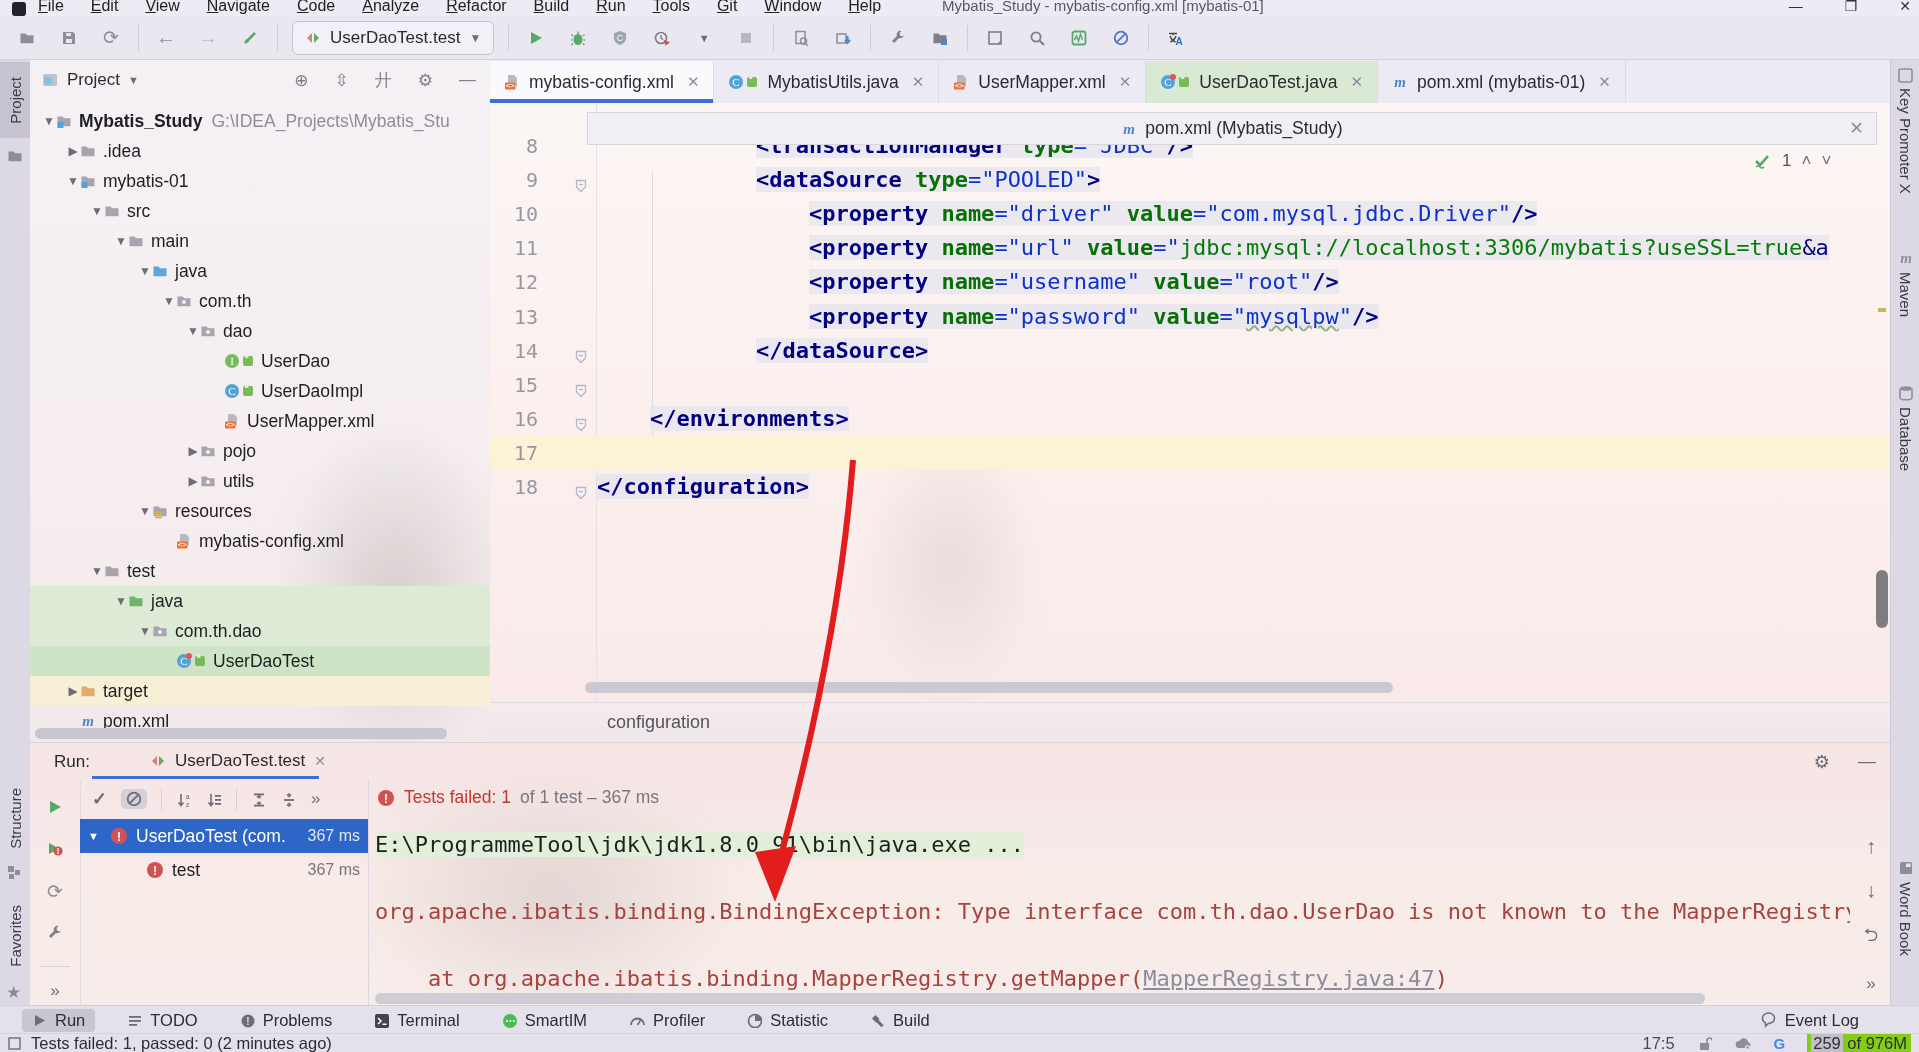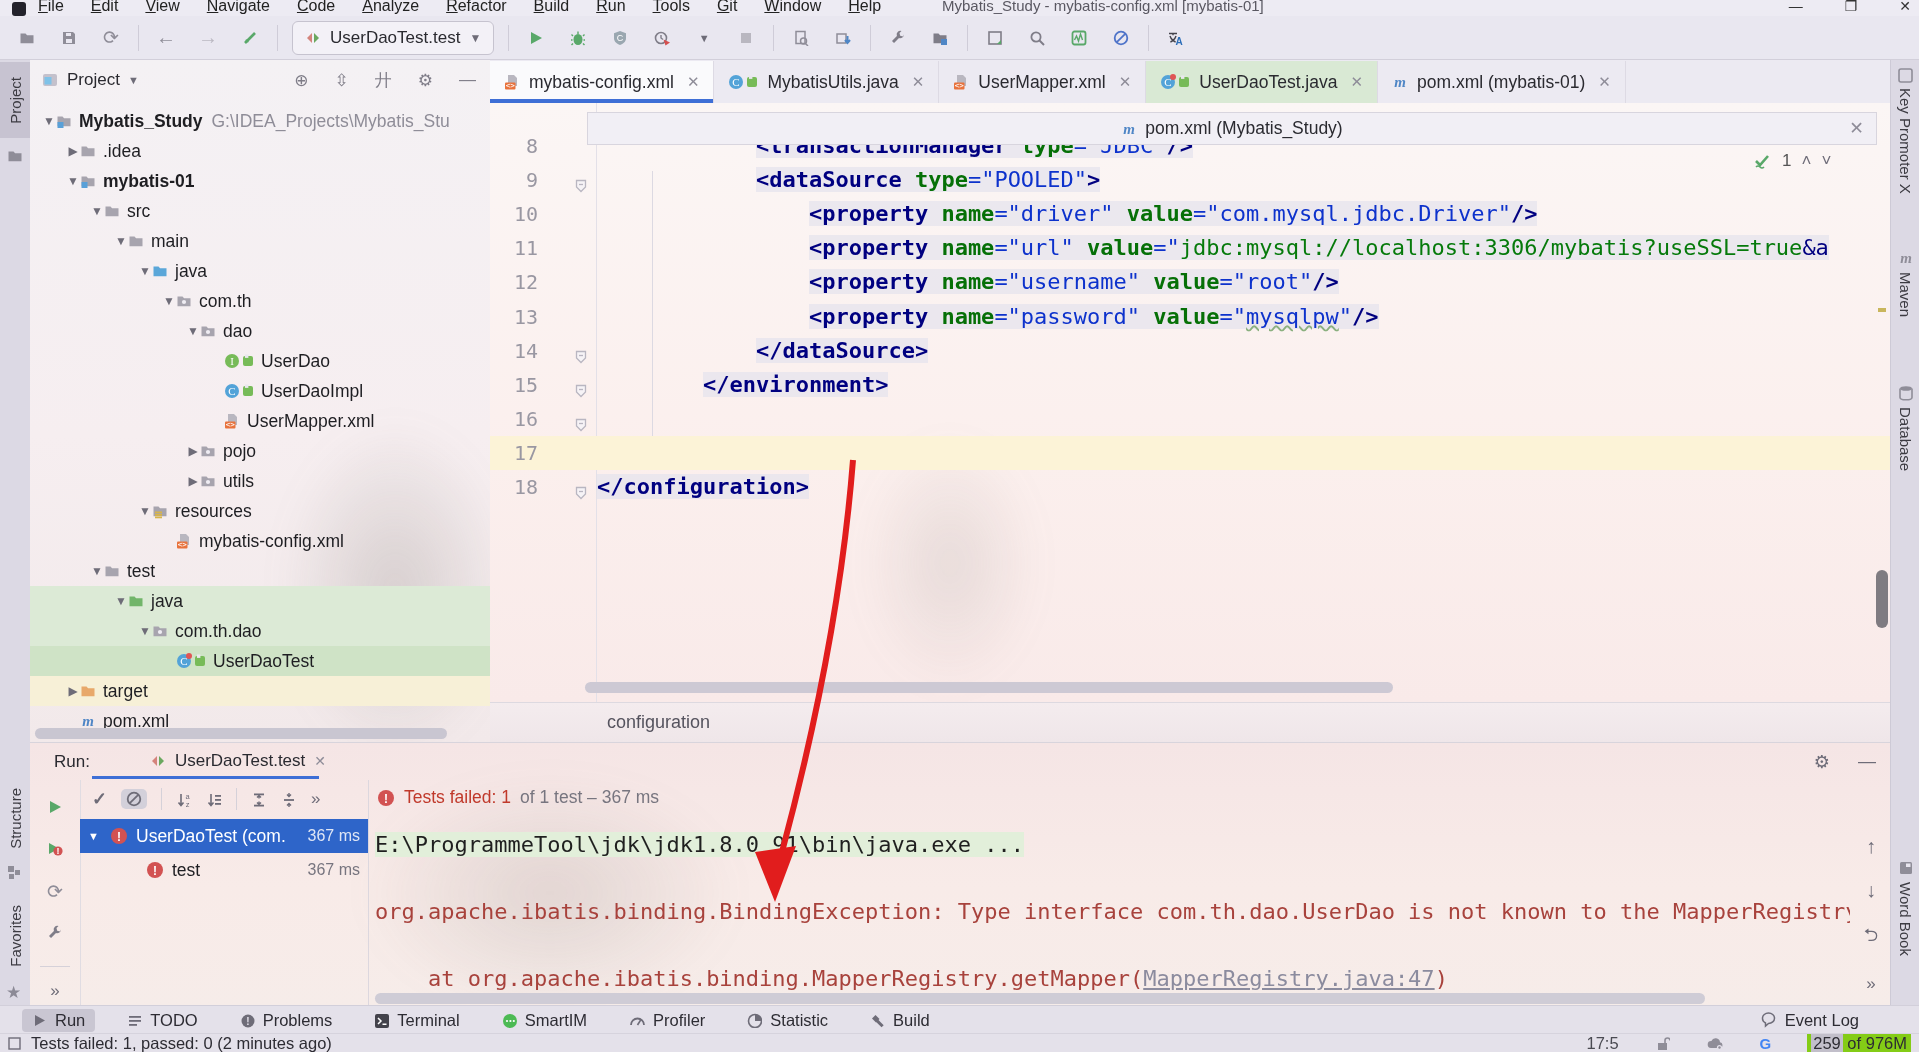--- a/index.html
+++ b/index.html
@@ -123,21 +123,21 @@
 
   
   #bottombar{left:0;top:1005px;width:1919px;height:28px;background:#e4e1ea;border-top:1px solid #d2cfda;
              display:flex;align-items:center;font-size:16.5px;color:#2d2c33}
   .bbtab{display:flex;align-items:center;gap:8px;padding:2px 10px;border-radius:4px;margin-left:22px}
   .bbtab.active{background:#c9c6d2}
   #eventlog{margin-left:auto;margin-right:60px;display:flex;align-items:flex-start;gap:8px}
   #statusbar{left:0;top:1033px;width:1919px;height:19px;background:#e4e1ea;border-top:1px solid #d6d3dd;
              display:flex;align-items:center;font-size:16.5px;color:#2d2c33}
   #status-left{display:flex;align-items:center;gap:10px;margin-left:8px}
-  #status-right{margin-left:auto;display:flex;align-items:center;gap:36px;margin-right:8px}
+  #status-right{margin-left:auto;display:flex;align-items:center;gap:22px;margin-right:8px}
   #mem-chip{background:#84cc16;padding:0 4px}
   #mem-chip b{background:#c2bfca;font-weight:normal;padding:0 2px}
 
   #arrow-overlay{left:0;top:0;width:1919px;height:1052px;pointer-events:none;z-index:60}
 </style>
 </head>
 <body>
 
 <div class="abs" id="titlebar">
   <span class="ico abs" style="left:12px;top:2px">
@@ -424,21 +424,21 @@
         <span class="lbl">.idea</span>
       </div>
       <div class="trow" style="top: 106px;">
         <span class="chev" style="margin-left: 36px;">▼</span>
         <span class="ico">
           <svg width="16" height="16" viewBox="0 0 16 16">
             <path d="M1.5 3.5h5l1.6 1.8h6.4v8H1.5z" fill="#a7a4ae"></path>
             <rect x="1.5" y="9" width="6" height="6" fill="#59a0d8"></rect>
           </svg>
         </span>
-        <span class="lbl" style="font-weight: bold;">mybatis-01</span>
+        <span class="lbl" style="font-weight: normal;">mybatis-01</span>
       </div>
       <div class="trow" style="top: 136px;">
         <span class="chev" style="margin-left: 60px;">▼</span>
         <span class="ico">
           <svg width="16" height="16" viewBox="0 0 16 16">
             <path d="M1.5 3.5h5l1.6 1.8h6.4v8H1.5z" fill="#a7a4ae"></path>
           </svg>
         </span>
         <span class="lbl">src</span>
       </div>
@@ -730,28 +730,28 @@
             <path d="M5 5.5h4" stroke="#b9b6c1" stroke-width="1.3"></path>
           </svg></span>
         <span class="ctext"><span>            </span><span class="chunk"><span class="tag">&lt;/dataSource&gt;</span></span></span>
       </div>
       <div class="crow" style="top: 264.7px;">
         <span class="lnum mono">15</span>
         <span class="fold"><svg width="14" height="14" viewBox="0 0 14 14">
             <path d="M2.5 1.5h9v6.5L7 12.5 2.5 8z" fill="#f6f3f6" stroke="#b9b6c1" stroke-width="1.3"></path>
             <path d="M5 5.5h4" stroke="#b9b6c1" stroke-width="1.3"></path>
           </svg></span>
-        <span class="ctext"><span>        </span><span class="chunk"><span class="tag">&lt;/environment&gt;</span></span></span>
       </div>
       <div class="crow" style="top: 298.8px;">
         <span class="lnum mono">16</span>
         <span class="fold"><svg width="14" height="14" viewBox="0 0 14 14">
             <path d="M2.5 1.5h9v6.5L7 12.5 2.5 8z" fill="#f6f3f6" stroke="#b9b6c1" stroke-width="1.3"></path>
             <path d="M5 5.5h4" stroke="#b9b6c1" stroke-width="1.3"></path>
           </svg></span>
+        <span class="ctext"><span>    </span><span class="chunk"><span class="tag">&lt;/environments&gt;</span></span></span>
       </div>
       <div class="crow caret-line" style="top: 332.9px;">
         <span class="lnum mono">17</span>
         <span class="ctext"><span></span></span>
       </div>
       <div class="crow" style="top: 367px;">
         <span class="lnum mono">18</span>
         <span class="fold"><svg width="14" height="14" viewBox="0 0 14 14">
             <path d="M2.5 1.5h9v6.5L7 12.5 2.5 8z" fill="#f6f3f6" stroke="#b9b6c1" stroke-width="1.3"></path>
             <path d="M5 5.5h4" stroke="#b9b6c1" stroke-width="1.3"></path>

